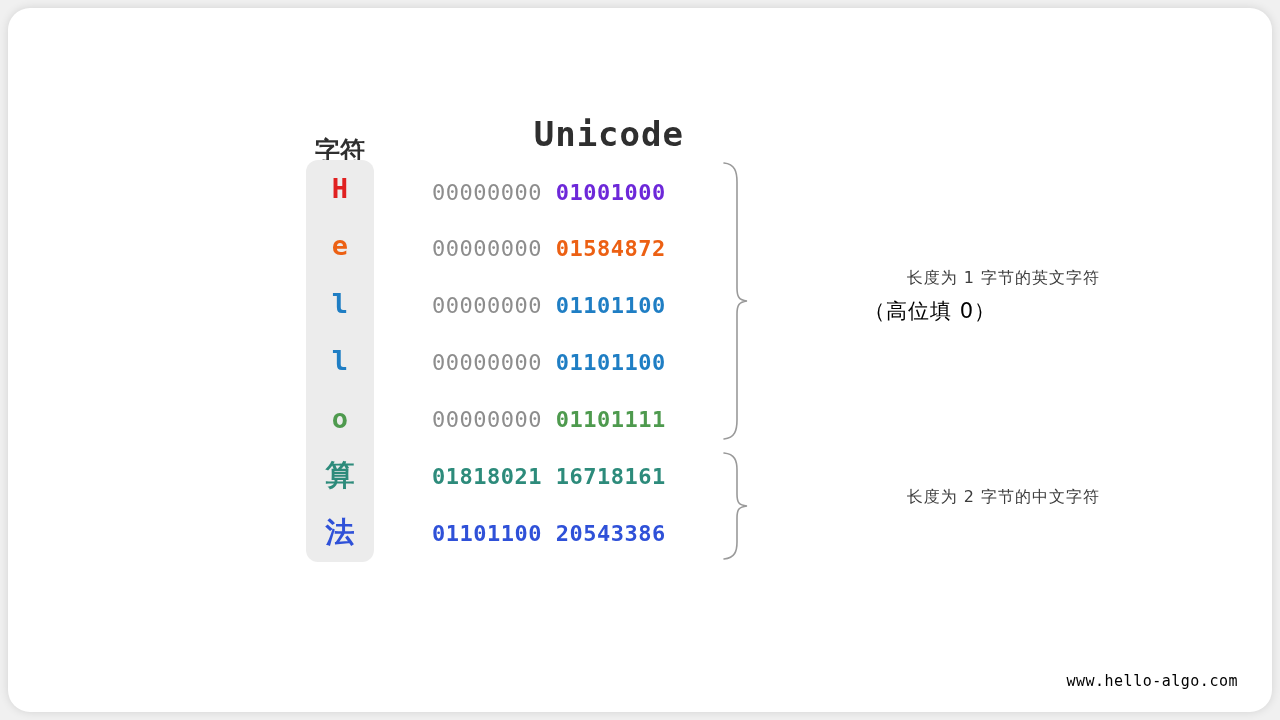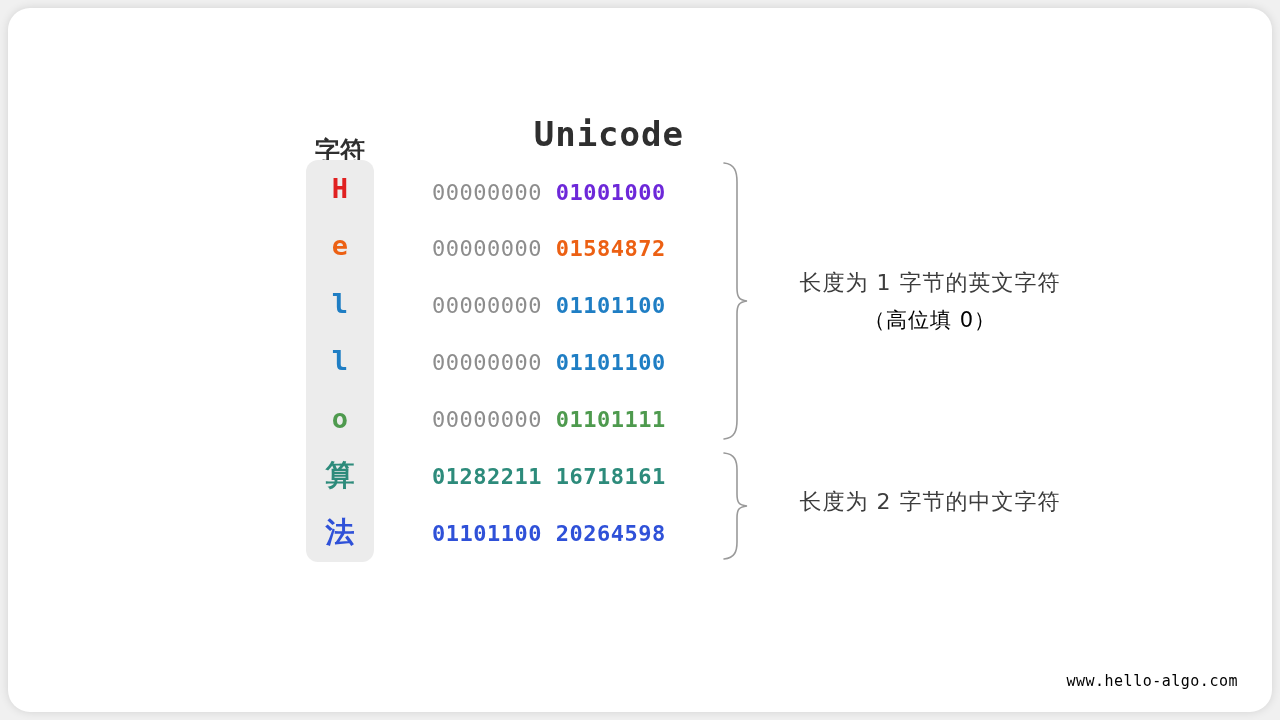--- a/index.html
+++ b/index.html
@@ -116,22 +116,23 @@
 
   
   .annot {
     position: absolute;
     text-align: center;
     color: #3d3d3d;
     font-family: "DejaVu Sans", sans-serif;
     white-space: nowrap;
   }
   .annot .line1 {
-    font-size: 22px;
+    font-size: 16px;
     letter-spacing: 1px;
+    text-align: right;
   }
   .annot .line2 {
     font-size: 21px;
     color: #000000;
     letter-spacing: 1px;
     margin-top: 8px;
   }
   #annot-1 { left: 760px; top: 268px; width: 340px; }
   #annot-2 { left: 760px; top: 487px; width: 340px; }
 
@@ -162,23 +163,23 @@
       <div class="bin-row" style="top: 176px;"><span class="byte-hi">00000000</span>&nbsp;<span class="byte-lo" style="color: #6d28d9;">01001000</span></div>
       <div class="char-cell" style="top: 217.4px; left: 306px; color: rgb(236, 96, 19);">e</div>
       <div class="bin-row" style="top: 232px;"><span class="byte-hi">00000000</span>&nbsp;<span class="byte-lo" style="color: rgb(236, 96, 19);">01584872</span></div>
       <div class="char-cell" style="top: 274.8px; left: 306px; color: rgb(31, 126, 196);">l</div>
       <div class="bin-row" style="top: 289px;"><span class="byte-hi">00000000</span>&nbsp;<span class="byte-lo" style="color: rgb(31, 126, 196);">01101100</span></div>
       <div class="char-cell" style="top: 332.2px; left: 306px; color: rgb(31, 126, 196);">l</div>
       <div class="bin-row" style="top: 346px;"><span class="byte-hi">00000000</span>&nbsp;<span class="byte-lo" style="color: rgb(31, 126, 196);">01101100</span></div>
       <div class="char-cell" style="top: 389.6px; left: 306px; color: rgb(78, 154, 78);">o</div>
       <div class="bin-row" style="top: 403px;"><span class="byte-hi">00000000</span>&nbsp;<span class="byte-lo" style="color: rgb(78, 154, 78);">01101111</span></div>
       <div class="char-cell cjk" style="top: 447px; left: 306px; color: rgb(45, 139, 123);">算</div>
-      <div class="bin-row" style="top: 460px;"><span class="byte-both" style="color: rgb(45, 139, 123);">01282211</span>&nbsp;<span class="byte-lo" style="color: rgb(45, 139, 123);">16718161</span></div>
+      <div class="bin-row" style="top: 460px;"><span class="byte-both" style="color: rgb(45, 139, 123);">01818021</span>&nbsp;<span class="byte-lo" style="color: rgb(45, 139, 123);">16718161</span></div>
       <div class="char-cell cjk" style="top: 504.4px; left: 306px; color: rgb(47, 81, 216);">法</div>
-      <div class="bin-row" style="top: 517px;"><span class="byte-both" style="color: rgb(47, 81, 216);">01101100</span>&nbsp;<span class="byte-lo" style="color: rgb(47, 81, 216);">20264598</span></div>
+      <div class="bin-row" style="top: 517px;"><span class="byte-both" style="color: rgb(47, 81, 216);">01101100</span>&nbsp;<span class="byte-lo" style="color: rgb(47, 81, 216);">20543386</span></div>
     </div>
 
   <svg id="braces" viewBox="0 0 1280 720" xmlns="http://www.w3.org/2000/svg">
 
     <path fill="none" stroke="#9a9a9a" stroke-width="1.6" stroke-linecap="round" d="M 724 163
              C 735 164, 737 172, 737 182
              L 737 288
              C 737 297, 739 300, 747 301
              C 739 302, 737 305, 737 314
              L 737 420

